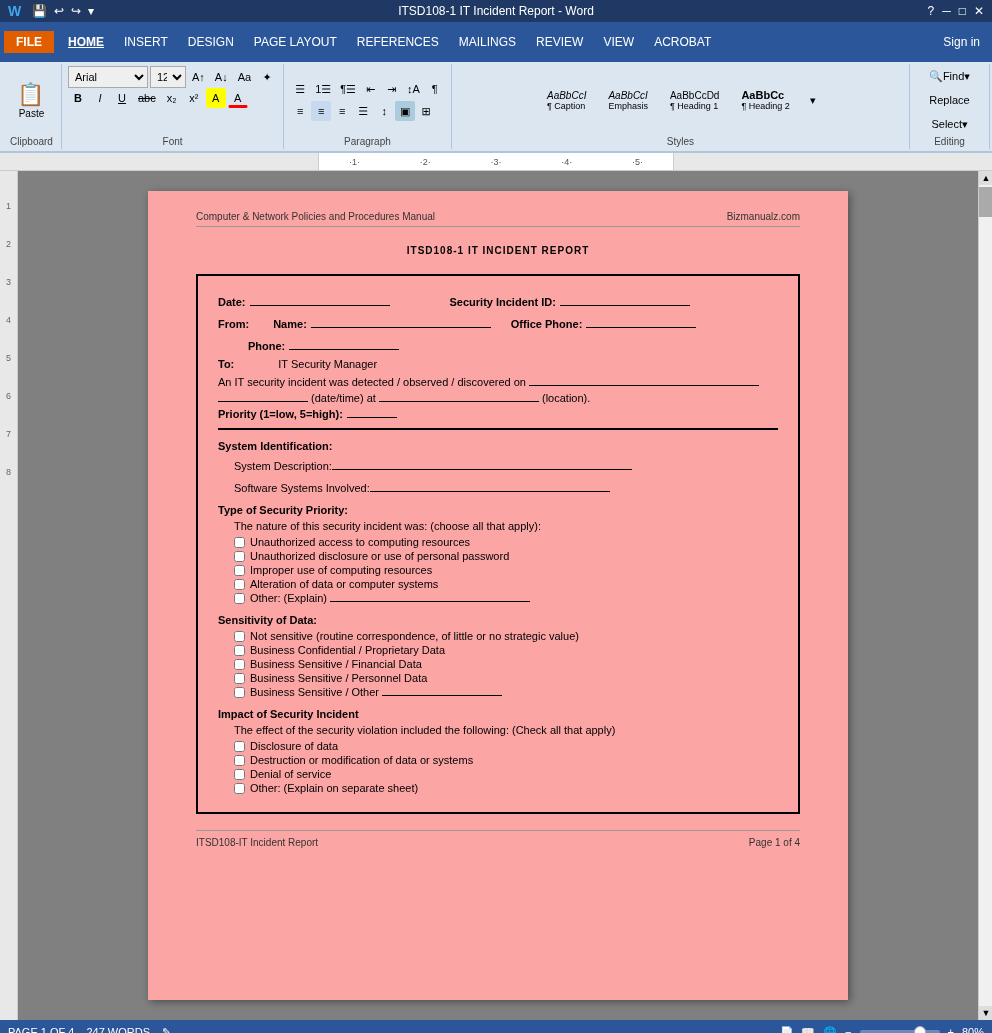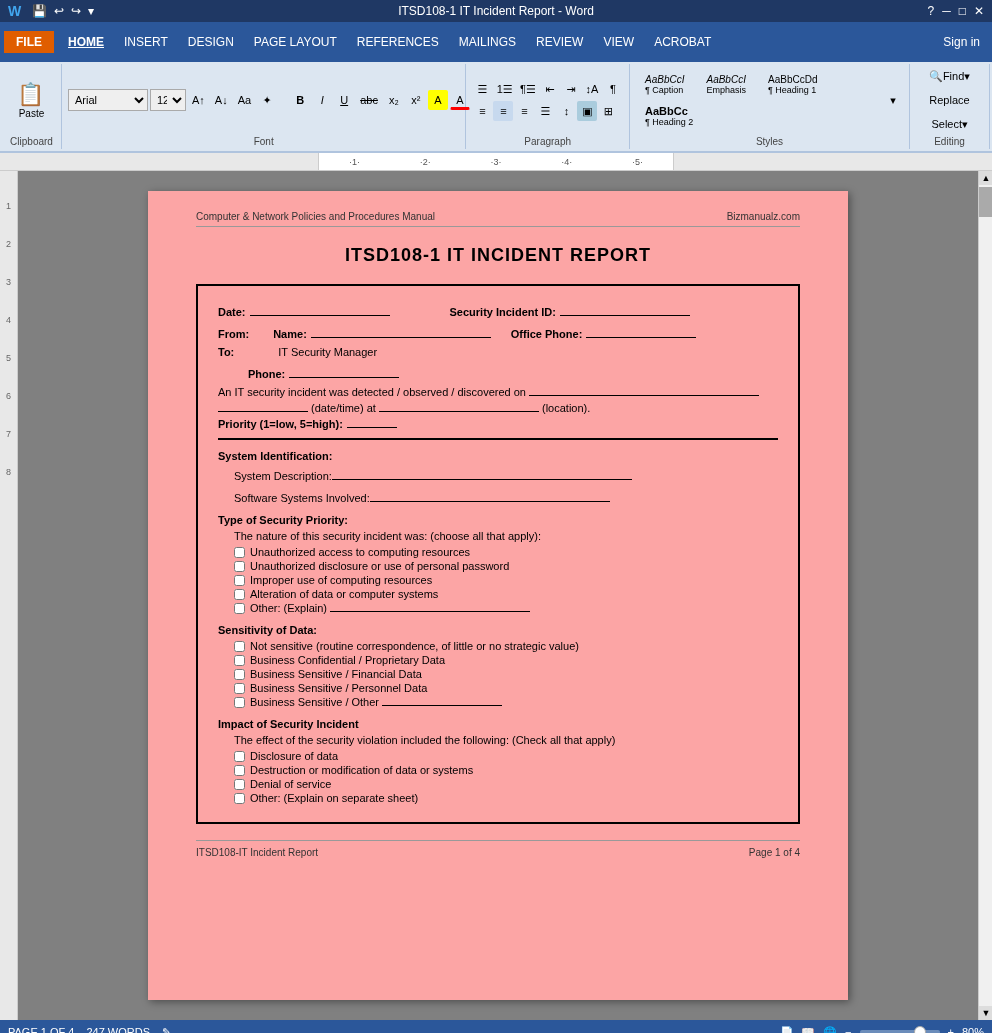--- a/index.html
+++ b/index.html
@@ -167,21 +167,21 @@
       font-size: 10px;
       color: #333;
     }
 
     .doc-content {
       padding: 10px 40px 20px 40px;
     }
 
     .doc-title {
       text-align: center;
-      font-size: 18px;
+      font-size: 10px;
       font-weight: bold;
       letter-spacing: 1px;
       margin-bottom: 18px;
       font-family: Arial, sans-serif;
     }
 
     .form-border {
       border: 2px solid #000;
       padding: 16px 20px;
       margin-bottom: 10px;
@@ -289,21 +289,21 @@
     <div style="display:flex;flex-direction:column;align-items:center;flex:1;justify-content:center;">
       <button class="paste-btn">
         <span style="font-size:22px;">📋</span>
         <span style="font-size:10px;">Paste</span>
       </button>
     </div>
     <div class="ribbon-group-label">Clipboard</div>
   </div>
 
   <div class="ribbon-group" style="min-width:160px;">
-    <div style="display:flex;flex-direction:row;gap:13px;flex:1;justify-content:flex-start;width:100%;">
+    <div style="display:flex;flex-direction:column;gap:0;flex:1;justify-content:flex-start;width:100%;">
       <div style="display:flex;gap:2px;align-items:center;">
         <select class="font-select">
           <option>Arial</option>
         </select>
         <select class="font-size-select">
           <option>12</option>
         </select>
         <button class="rbn-btn" title="Grow Font">A↑</button>
         <button class="rbn-btn" title="Shrink Font">A↓</button>
         <button class="rbn-btn">Aa</button>
@@ -446,30 +446,30 @@
           <div class="form-row">
             <span class="form-label">From:</span>
             <span class="form-spacer"></span>
             <span class="form-label">Name:</span>
             <span class="form-line" style="max-width:180px;"></span>
             <span class="form-spacer"></span>
             <span class="form-label">Office Phone:</span>
             <span class="form-line" style="max-width:110px;"></span>
           </div>
 
+          <div class="form-row" style="margin-left:30px;">
+            <span class="form-label">Phone:</span>
+            <span class="form-line" style="max-width:110px;"></span>
+          </div>
+
           <div class="form-row">
             <span class="form-label">To:</span>
             <span class="form-spacer"></span>
             <span class="form-spacer"></span>
             <span>IT Security Manager</span>
-          </div>
-
-          <div class="form-row" style="margin-left:30px;">
-            <span class="form-label">Phone:</span>
-            <span class="form-line" style="max-width:110px;"></span>
           </div>
 
           <div class="text-block">
             <span>An IT security incident was detected / observed / discovered on</span>
             <span class="inline-line" style="width:230px;"> </span>
           </div>
           <div class="text-block">
             <span class="inline-line" style="width:90px;"> </span>
             <span>(date/time) at</span>
             <span class="inline-line" style="width:160px;"> </span>

